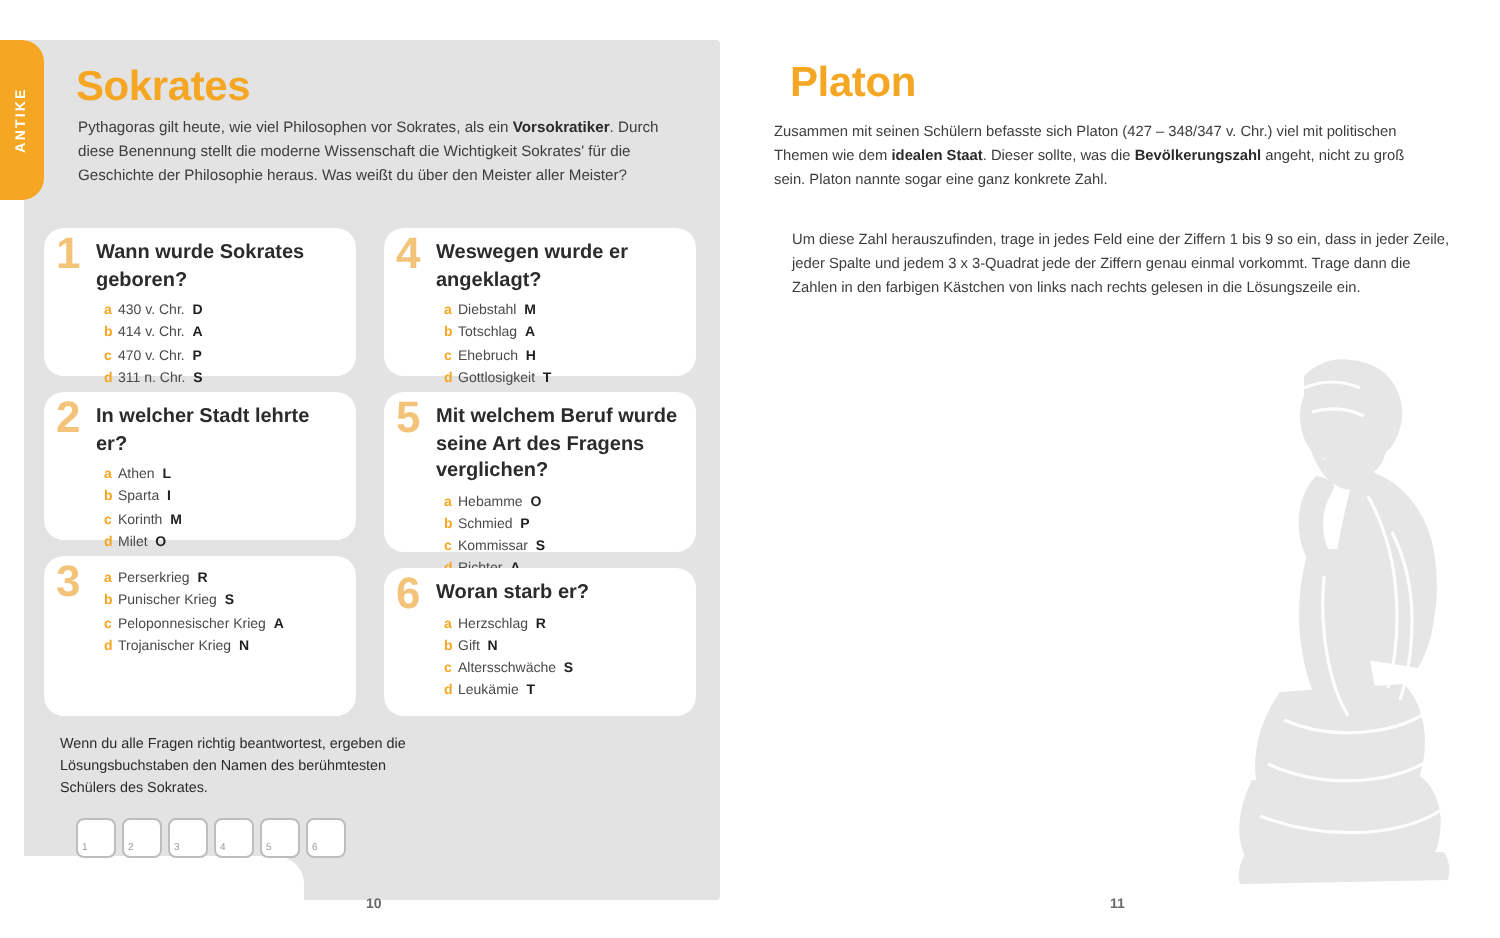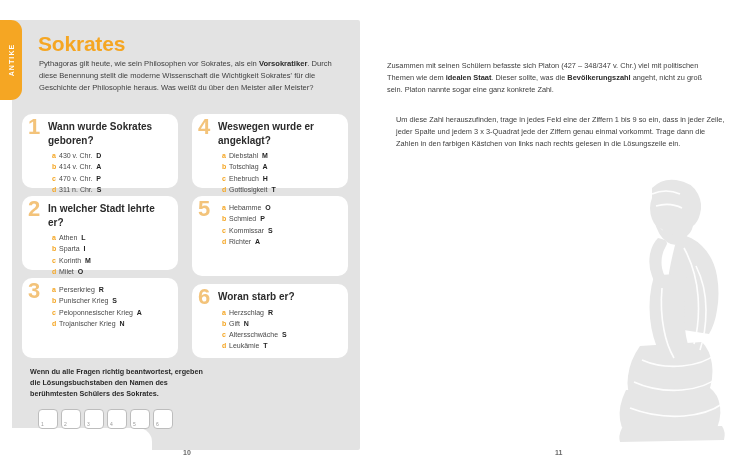--- a/index.html
+++ b/index.html
@@ -77,21 +77,21 @@
   .answers li .lt{
     color:#f5a623;font-weight:bold;display:inline-block;width:7px;
   }
   .answers li .sol{font-weight:bold;color:#1f1f1f;}
 
   
   .solve-box{
     position:absolute;left:30px;top:366px;width:175px;
   }
   .solve-box p{
-    margin:0;font-size:7.2px;font-weight:bold;color:#2b2b2b;line-height:1.55;
+    margin:0;font-size:7.2px;font-weight:normal;color:#2b2b2b;line-height:1.55;
   }
   .letter-row{
     position:absolute;left:38px;top:409px;display:flex;gap:3px;
   }
   .letter-box{
     width:20px;height:20px;border:1px solid #bdbdbd;border-radius:4px;
     background:#ffffff;position:relative;box-sizing:border-box;
   }
   .letter-box i{
     position:absolute;left:2px;bottom:1px;font-style:normal;
@@ -120,21 +120,21 @@
   <div class="page-left">
 
     <div class="left-panel"></div>
 
     <div class="side-tab">
       <span>ANTIKE</span>
     </div>
 
     <h1 class="title" style="left:38px;top:32px;">Sokrates</h1>
 
-    <p class="intro" style="left:39px;top:58px;width:302px;"><span>Pythagoras gilt heute, wie sein Philosophen vor Sokrates, als ein </span><b>Vorsokratiker</b><span>. Durch diese Benennung stellt die moderne Wissenschaft die Wichtigkeit Sokrates' für die Geschichte der Philosophie heraus. Was weißt du über den Meister aller Meister?</span></p>
+    <p class="intro" style="left:39px;top:58px;width:302px;"><span>Pythagoras gilt heute, wie viel Philosophen vor Sokrates, als ein </span><b>Vorsokratiker</b><span>. Durch diese Benennung stellt die moderne Wissenschaft die Wichtigkeit Sokrates' für die Geschichte der Philosophie heraus. Was weißt du über den Meister aller Meister?</span></p>
 
     <div class="card" style="left:22px;top:114px;width:156px;height:74px;">
       <div class="qnum">1</div>
       <div class="qtext">Wann wurde Sokrates geboren?</div>
       <ul class="answers">
         <li><span class="lt">a</span><span>430 v. Chr.</span>&nbsp; <span class="sol">D</span></li>
         <li><span class="lt">b</span><span>414 v. Chr.</span>&nbsp; <span class="sol">A</span></li>
         <li><span class="lt">c</span><span>470 v. Chr.</span>&nbsp; <span class="sol">P</span></li>
         <li><span class="lt">d</span><span>311 n. Chr.</span>&nbsp; <span class="sol">S</span></li>
       </ul>
@@ -167,20 +167,21 @@
       <ul class="answers">
         <li><span class="lt">a</span><span>Diebstahl</span>&nbsp; <span class="sol">M</span></li>
         <li><span class="lt">b</span><span>Totschlag</span>&nbsp; <span class="sol">A</span></li>
         <li><span class="lt">c</span><span>Ehebruch</span>&nbsp; <span class="sol">H</span></li>
         <li><span class="lt">d</span><span>Gottlosigkeit</span>&nbsp; <span class="sol">T</span></li>
       </ul>
     </div>
 
     <div class="card" style="left:192px;top:196px;width:156px;height:80px;">
       <div class="qnum">5</div>
+      <div class="qtext">Mit welchem Beruf wurde seine Art des Fragens verglichen?</div>
       <ul class="answers">
         <li><span class="lt">a</span><span>Hebamme</span>&nbsp; <span class="sol">O</span></li>
         <li><span class="lt">b</span><span>Schmied</span>&nbsp; <span class="sol">P</span></li>
         <li><span class="lt">c</span><span>Kommissar</span>&nbsp; <span class="sol">S</span></li>
         <li><span class="lt">d</span><span>Richter</span>&nbsp; <span class="sol">A</span></li>
       </ul>
     </div>
 
     <div class="card" style="left:192px;top:284px;width:156px;height:74px;">
       <div class="qnum">6</div>
@@ -216,20 +217,21 @@
       <div class="letter-box">
           <i>6</i>
         </div>
     </div>
 
     <div class="pagenum" style="left:183px;top:449px;">10</div>
   </div>
 
   <div class="page-right">
 
+    <h1 class="title r-title">Platon</h1>
 
     <p class="intro r-para" style="left:12px;top:60px;width:332px;"><span>Zusammen mit seinen Schülern befasste sich Platon (427 – 348/347 v. Chr.) viel mit politischen Themen wie dem </span><b>idealen Staat</b><span>. Dieser sollte, was die </span><b>Bevölkerungszahl</b><span> angeht, nicht zu groß sein. Platon nannte sogar eine ganz konkrete Zahl.</span></p>
 
     <p class="intro r-para" style="left:21px;top:114px;width:332px;">Um diese Zahl herauszufinden, trage in jedes Feld eine der Ziffern 1 bis 9 so ein, dass in jeder Zeile, jeder Spalte und jedem 3 x 3-Quadrat jede der Ziffern genau einmal vorkommt. Trage dann die Zahlen in den farbigen Kästchen von links nach rechts gelesen in die Lösungszeile ein.</p>
 
     <svg class="thinker" viewBox="0 0 150 270" xmlns="http://www.w3.org/2000/svg" aria-hidden="true">
       <g fill="#e6e6e6">
 
         <path d="M56 12 q10 -10 24 -8 q16 2 22 14 q5 10 2 20 q-2 8 -7 12 q-2 8 -8 11 q-7 4 -14 1 q-6 -3 -9 -9 q-7 -2 -10 -10 q-4 -11 0 -21 q0 -6 0 -10z"></path>
 

